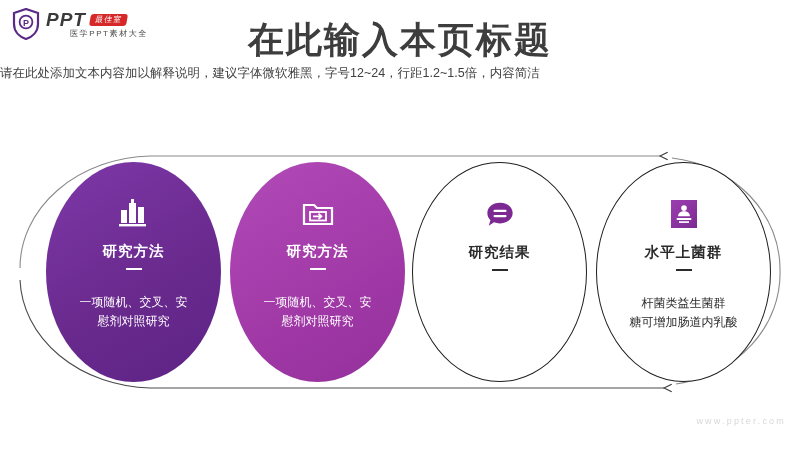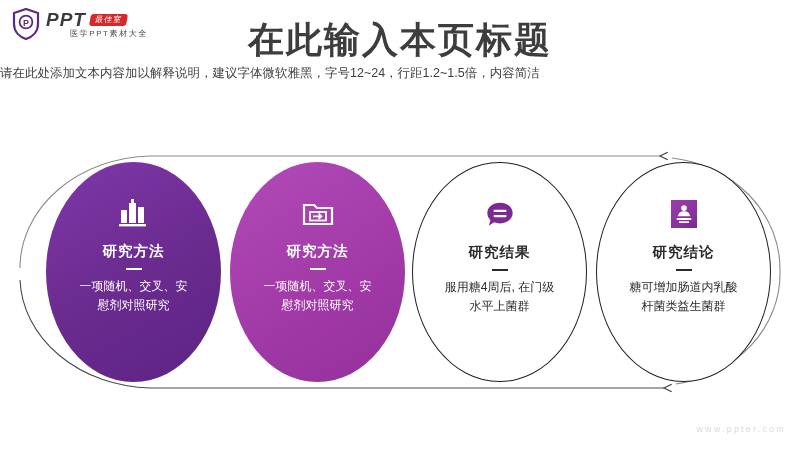--- a/index.html
+++ b/index.html
@@ -153,37 +153,38 @@
     margin: 7px 0 7px 0;
   }
   .node-1 .node-divider, .node-2 .node-divider { background: #ffffff; }
   .node-3 .node-divider, .node-4 .node-divider { background: #2b2b2b; }
 
   .node-desc {
     font-size: 12px;
     line-height: 1.55;
     text-align: center;
     width: 152px;
+    margin-top: 16px;
   }
   .node-1 .node-desc, .node-2 .node-desc { color: #ffffff; }
   .node-3 .node-desc, .node-4 .node-desc { color: #2b2b2b; }
   .chip-bubble {
     width: 30px; height: 30px;
   }
   .chip-square {
     width: 26px; height: 28px;
     background: linear-gradient(140deg, #9b3fb0, #7c2a92);
     display: flex; align-items: center; justify-content: center;
   }
 
   
   .watermark {
     position: absolute;
     right: 14px;
-    bottom: 16px;
+    bottom: 24px;
     font-size: 9px;
     color: #d8d8d8;
     letter-spacing: 2.2px;
   }
 </style>
 </head>
 <body>
 
 <div class="logo">
   <div class="logo-shield">
@@ -266,41 +267,37 @@
     <div class="node node-3">
       <div class="node-icon">
         <svg viewBox="0 0 32 30" width="32" height="30" class="chip-bubble" aria-hidden="true">
           <path d="M16 3 C24 3 29.5 8 29.5 14 C29.5 20 24 25 16 25 C13.6 25 11.4 24.6 9.6 23.9 L4 27.5 L5.8 21.6 C3.6 19.6 2.5 16.9 2.5 14 C2.5 8 8 3 16 3 Z" fill="#7c2a92"></path>
           <rect x="9" y="10.5" width="14" height="2.4" rx="1.2" fill="#ffffff"></rect>
           <rect x="9" y="16" width="14" height="2.4" rx="1.2" fill="#ffffff"></rect>
         </svg>
       </div>
       <div class="node-title">研究结果</div>
       <div class="node-divider"></div>
-      <div class="node-desc">
-        <div>服用糖4周后, 在门级</div>
-        <div>水平上菌群</div>
-      </div>
     </div>
 
     <div class="node node-4">
       <div class="node-icon">
         <div class="chip-square">
           <svg viewBox="0 0 22 24" width="20" height="22" aria-hidden="true">
             <circle cx="11" cy="5.5" r="3.1" fill="#ffffff"></circle>
             <path d="M4.5 14.5 C4.5 10.8 7.4 9 11 9 C14.6 9 17.5 10.8 17.5 14.5 Z" fill="#ffffff"></path>
             <rect x="3" y="16.4" width="16" height="2.2" fill="#ffffff"></rect>
             <rect x="5.5" y="20" width="11" height="1.8" fill="#ffffff"></rect>
           </svg>
         </div>
       </div>
-      <div class="node-title">研究结论</div>
+      <div class="node-title">水平上菌群</div>
       <div class="node-divider"></div>
       <div class="node-desc">
+        <div>杆菌类益生菌群</div>
         <div>糖可增加肠道内乳酸</div>
-        <div>杆菌类益生菌群</div>
       </div>
     </div>
 
   </div>
 </div>
 
 <div class="watermark">www.ppter.com</div>
 
 </body></html>

